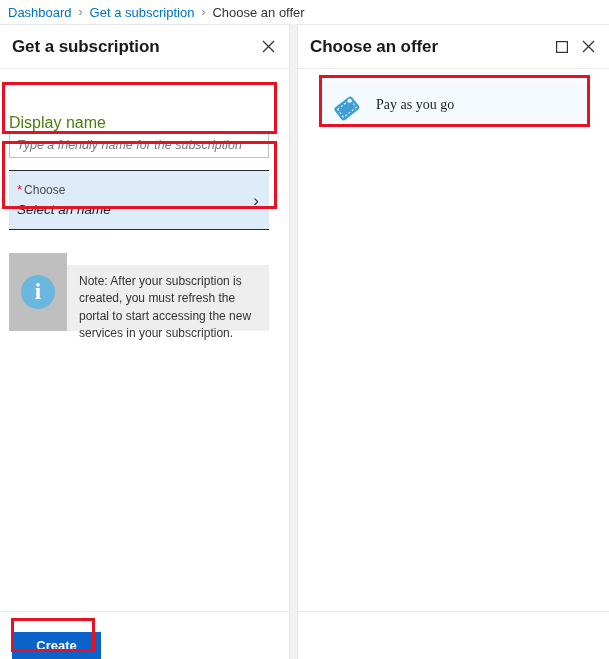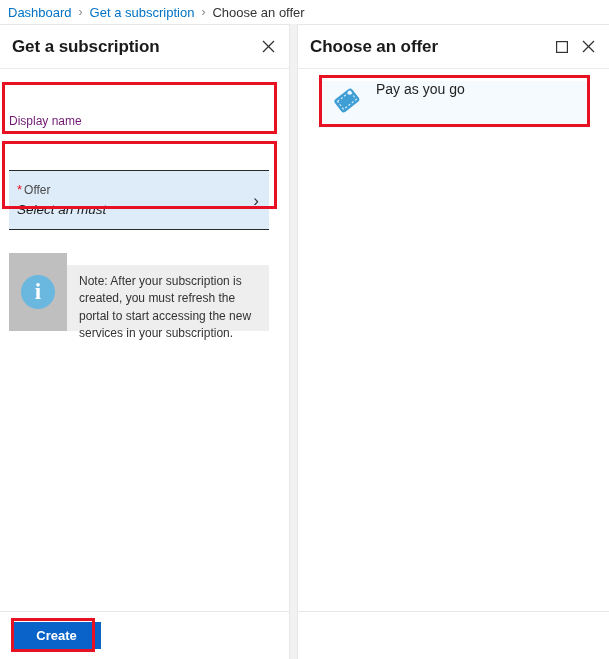--- a/index.html
+++ b/index.html
@@ -98,22 +98,22 @@
   
   .redbox {
     position: absolute;
     border: 3px solid #e81123;
     box-sizing: border-box;
     pointer-events: none;
   }
 
   
   .field-label {
-    font-size: 12px;
-    color: #701a75;
+    font-size: 16px;
+    color: #4d7c0f;
     margin-bottom: 0;
   }
   .text-input {
     width: 100%;
     height: 26px;
     box-sizing: border-box;
     border: 1px solid #bfbfbf;
     background: #ffffff;
     font-family: "Liberation Sans", sans-serif;
     font-size: 12.5px;
@@ -220,21 +220,21 @@
 
   
   .blade-footer {
     position: absolute;
     left: 0; bottom: 0;
     width: 100%;
     height: 48px;
     border-top: 1px solid #e6e6e6;
     box-sizing: border-box;
     display: flex;
-    align-items: center;
+    align-items: flex-end;
     padding-left: 12px;
   }
   .primary-btn {
     background: #0a63c9;
     color: #ffffff;
     border: none;
     font-family: "Liberation Sans", sans-serif;
     font-size: 13px;
     font-weight: 700;
     width: 89px;
@@ -244,24 +244,25 @@
   }
 
   
   .offer-card {
     position: absolute;
     left: 24px; top: 56px;
     width: 266px;
     height: 47px;
     background: #f4fafe;
     display: flex;
-    align-items: flex-start;
+    align-items: center;
     padding-left: 10px;
     box-sizing: border-box;
     cursor: pointer;
+    font-family: Liberation Serif, serif;
   }
   .tag-icon {
     width: 32px; height: 32px;
     flex: 0 0 32px;
     margin-right: 12px;
   }
   .offer-name {
     font-size: 14px;
     color: #1f1f1f;
   }
@@ -286,28 +287,29 @@
     <div class="hdr-btn">
       <svg width="13" height="13" viewBox="0 0 13 13" aria-hidden="true">
         <line x1="1" y1="1" x2="12" y2="12" stroke="#333" stroke-width="1.2"></line>
         <line x1="12" y1="1" x2="1" y2="12" stroke="#333" stroke-width="1.2"></line>
       </svg>
     </div>
   </div>
 
   <div class="display-name-group">
     <div class="field-label">Display name</div>
+    <input class="text-input" type="text" placeholder="Type a friendly name for the subscription" style="">
   </div>
 
   <div class="offer-row">
     <div class="offer-text-wrap">
       <div class="offer-label">
-        <span class="req-star">*</span><span>Offer</span>
+        <span class="req-star">*</span><span>Choose</span>
       </div>
-      <div class="offer-value">Select an must</div>
+      <div class="offer-value">Select an name</div>
     </div>
     <span class="chev">›</span>
   </div>
 
   <div class="note-box">
     <div class="note-icon-band">
       <div class="info-circle">i</div>
     </div>
     <div class="note-body">Note: After your subscription is created, you must refresh the portal to start accessing the new services in your subscription.</div>
   </div>

